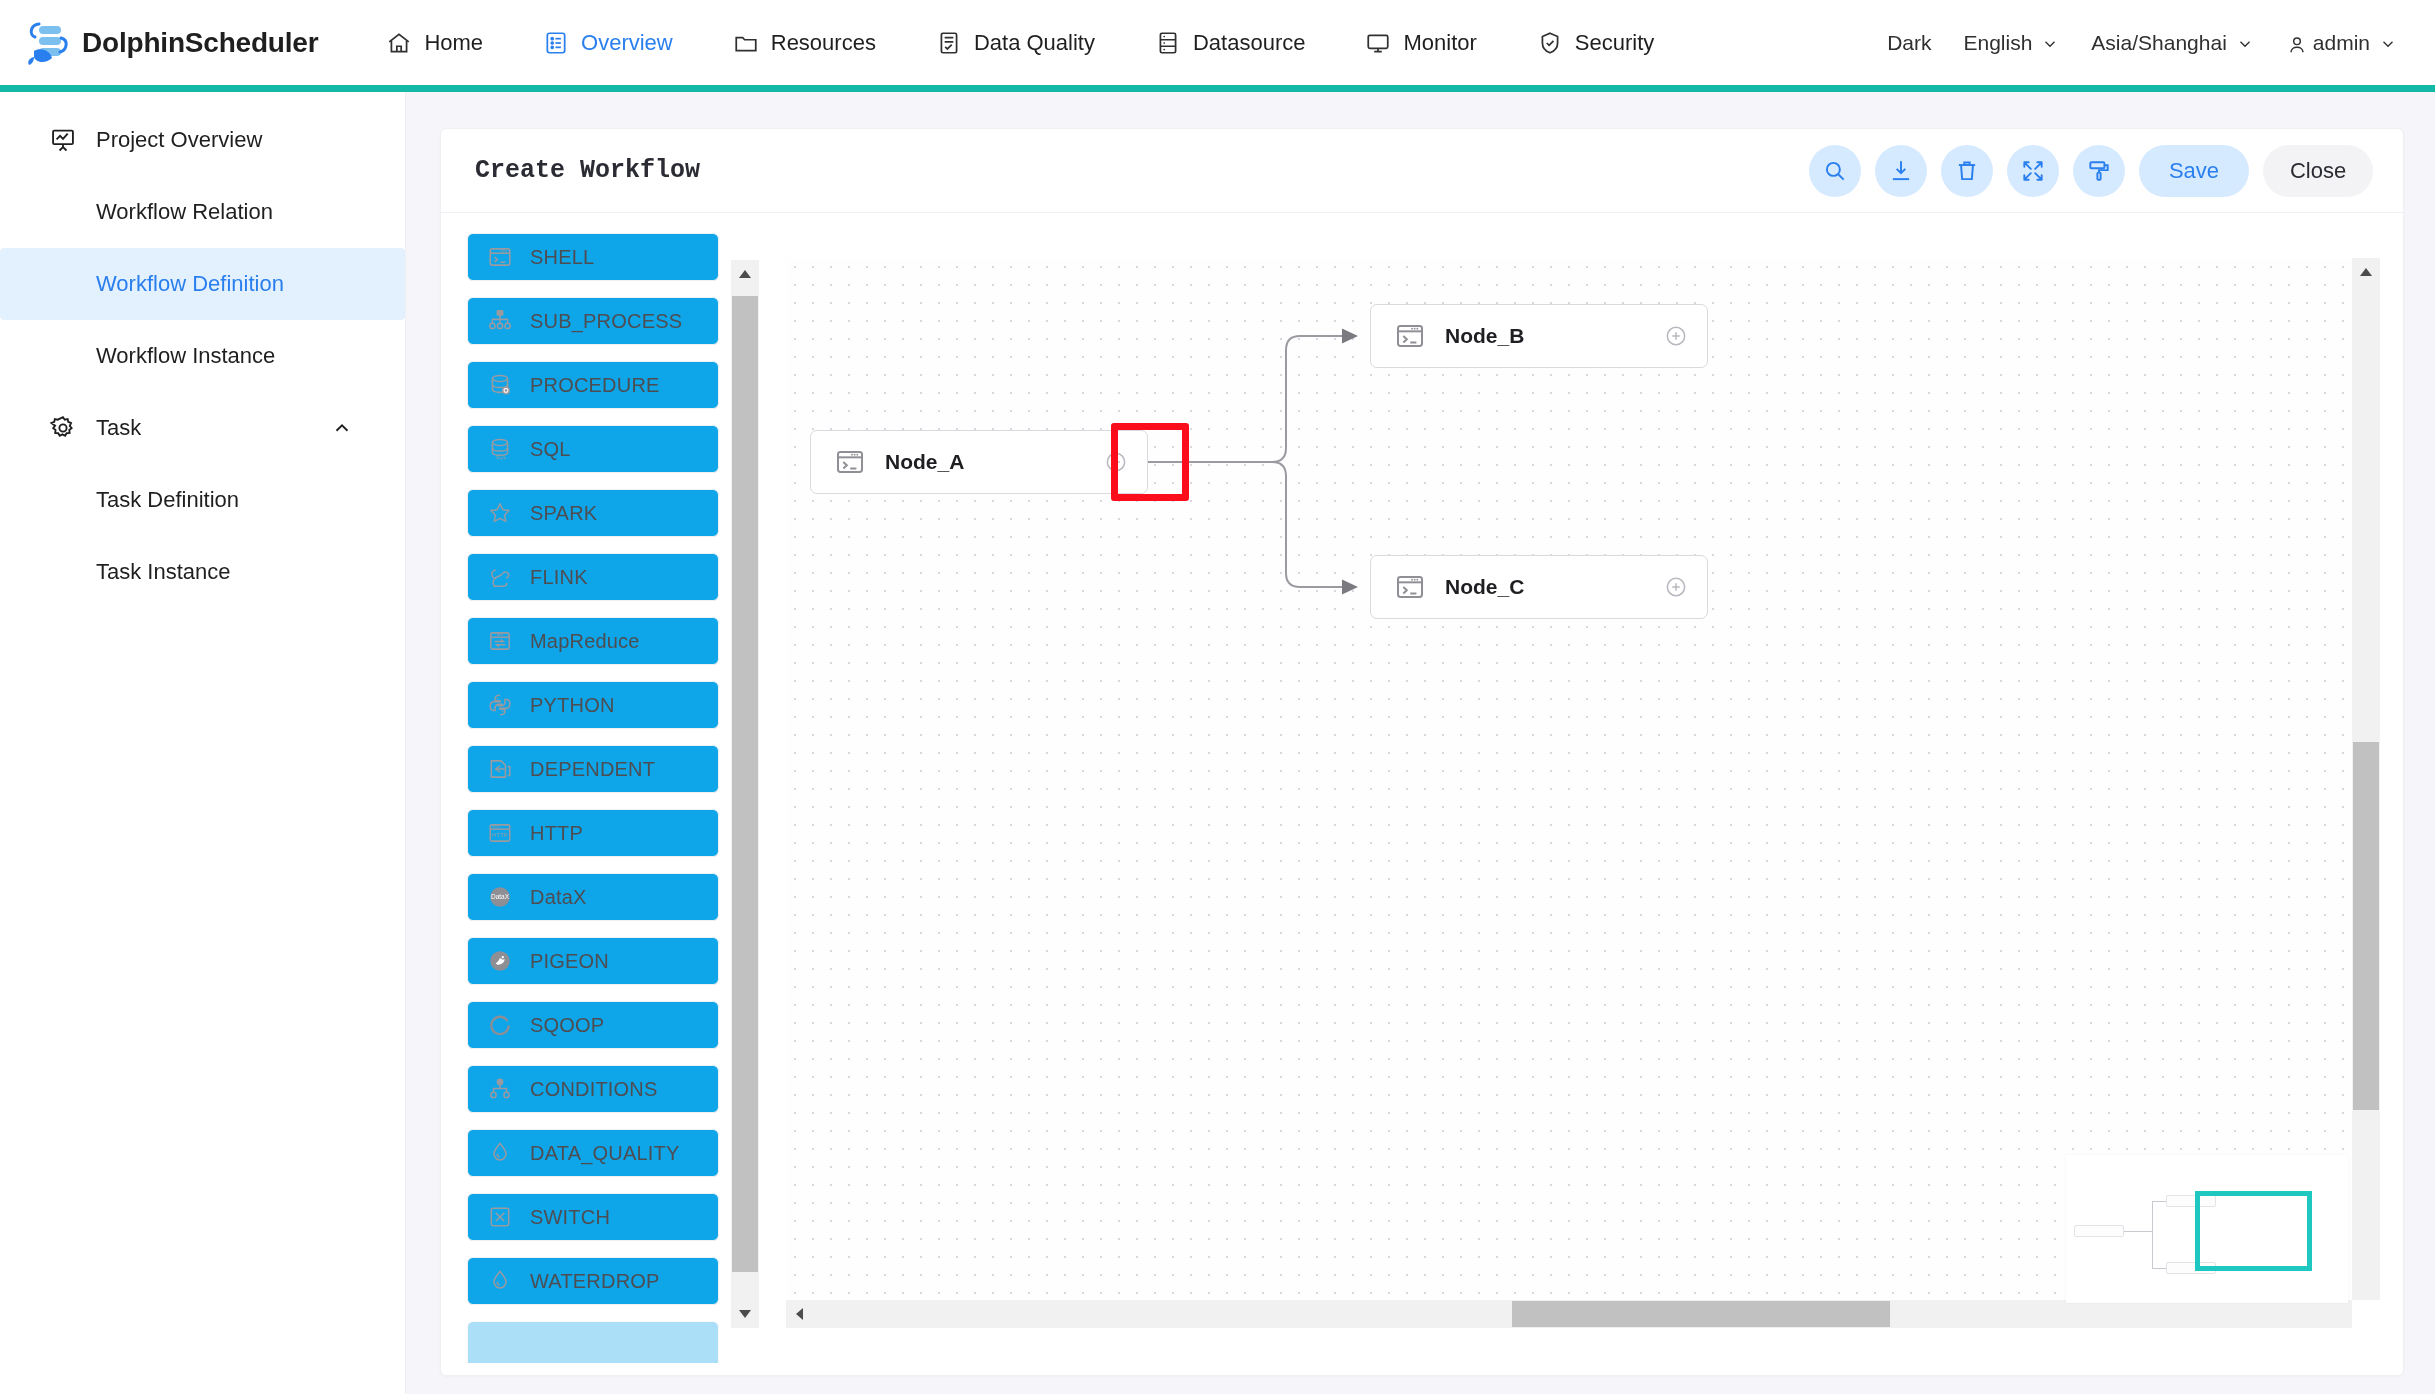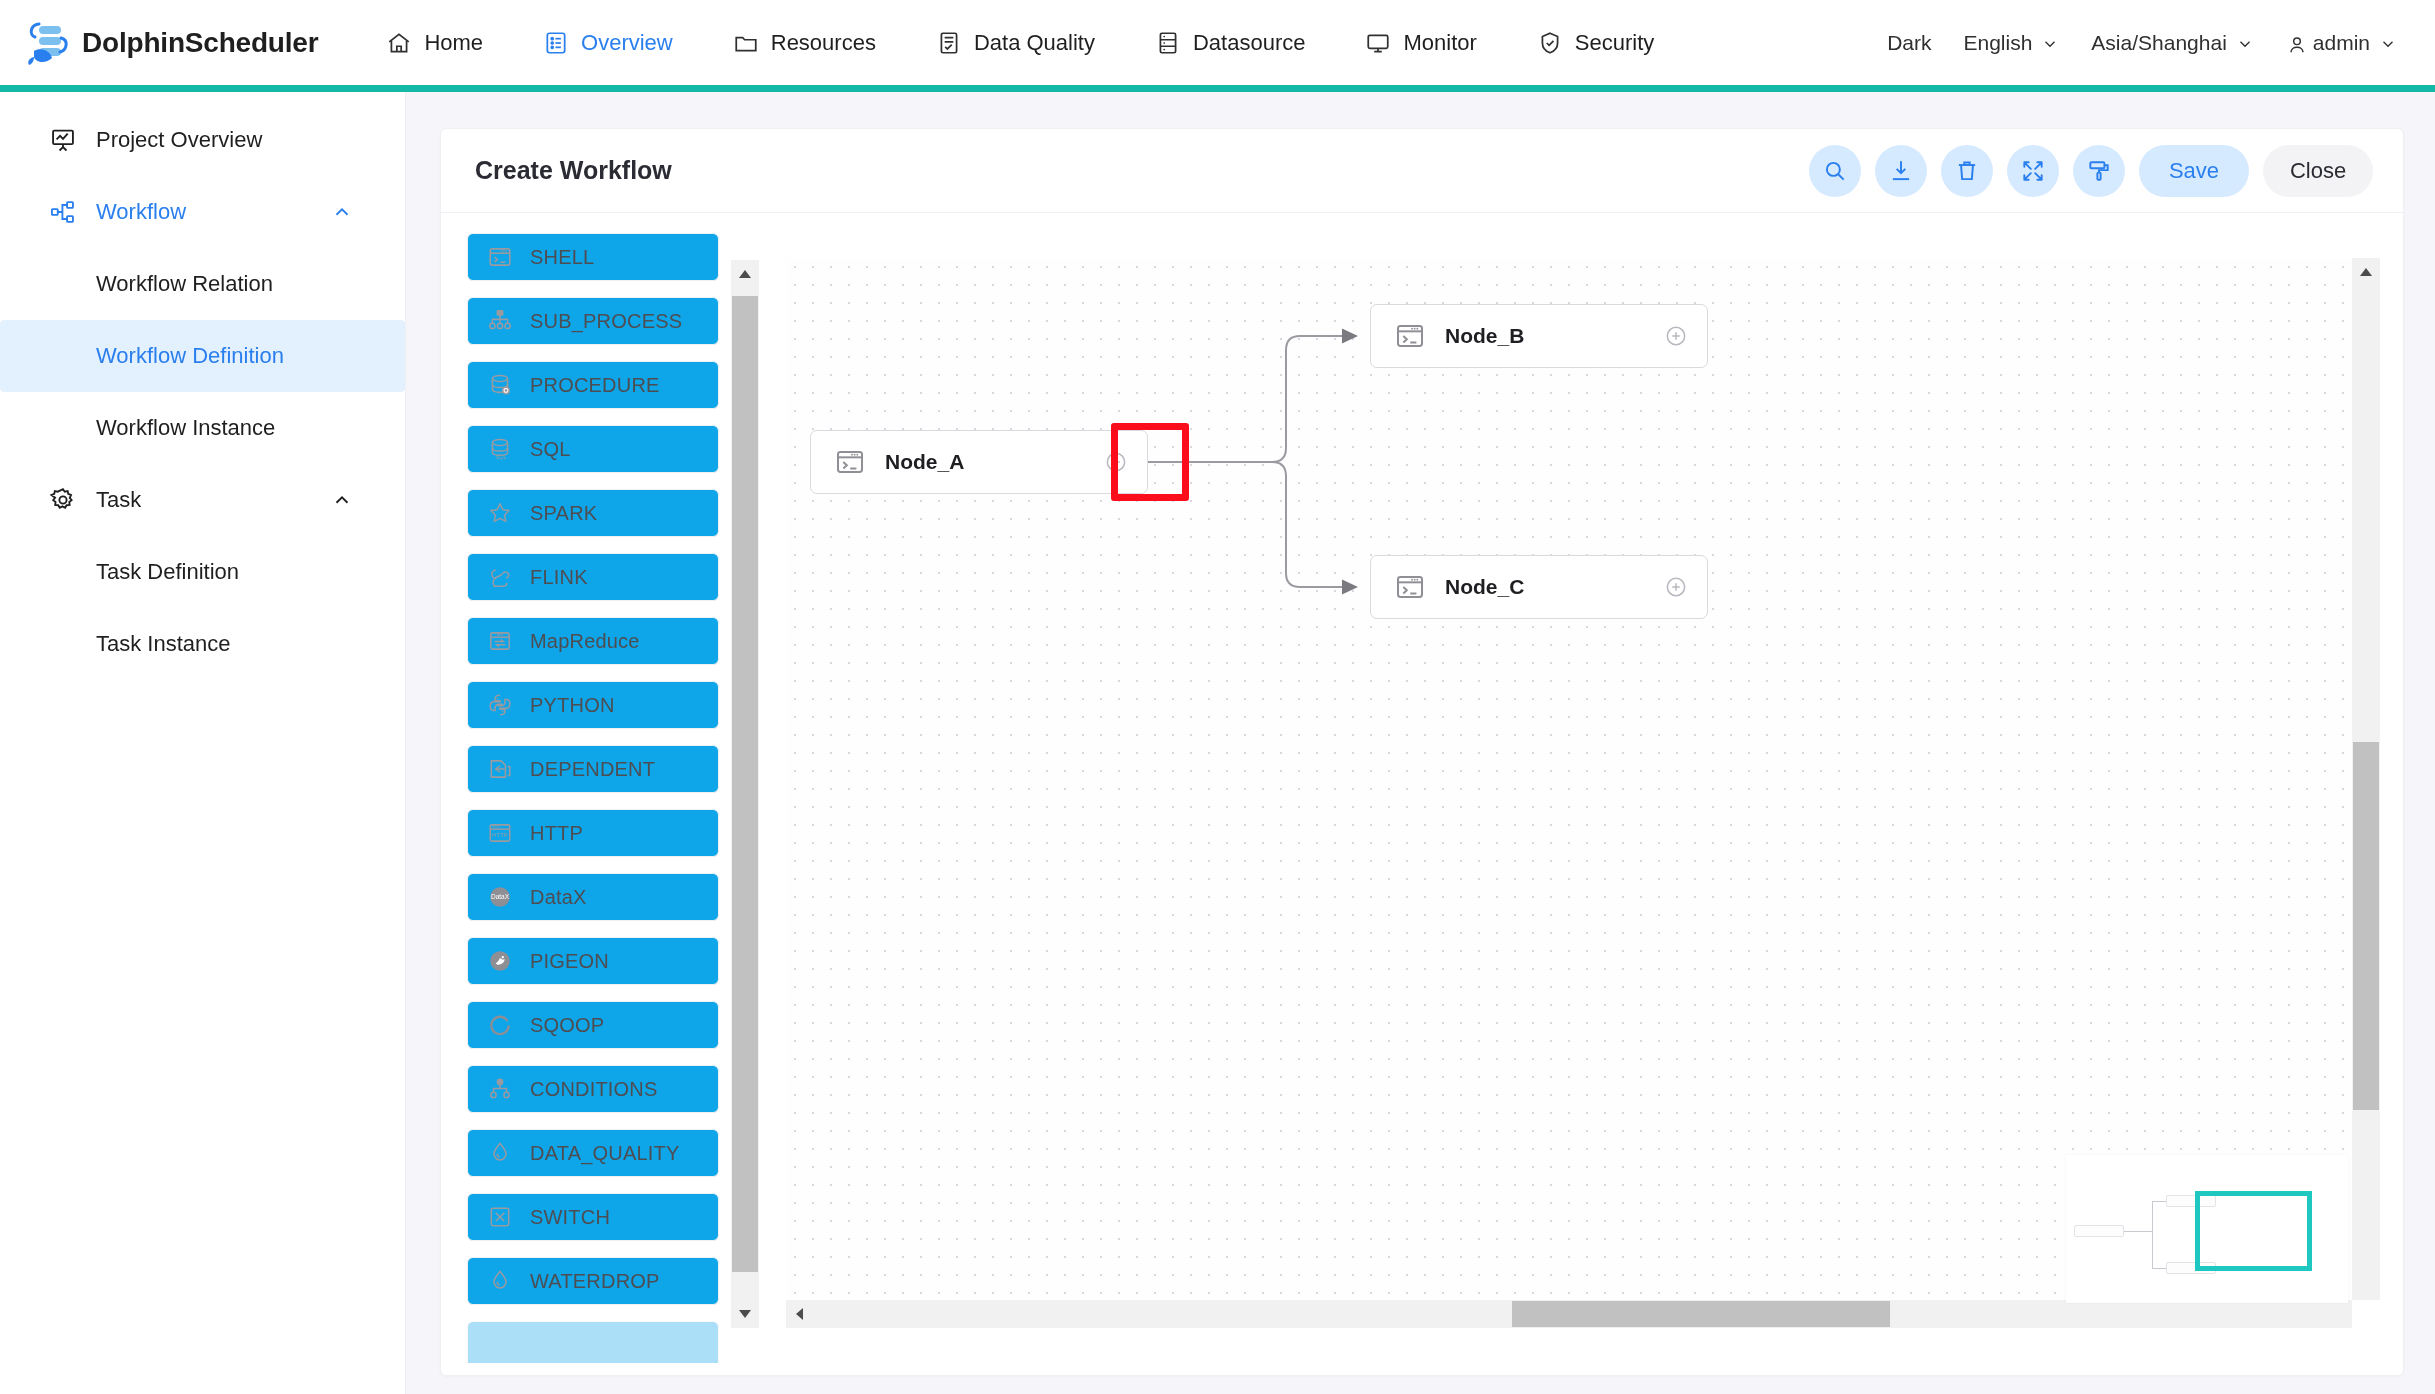--- a/index.html
+++ b/index.html
@@ -76,21 +76,21 @@
     position: absolute; left: 34px; top: 36px; width: 1964px; height: 1248px;
     background: #ffffff; border-radius: 6px;
     border: 1px solid #f0f0f4;
     box-shadow: 0 1px 3px rgba(0,0,0,0.03);
   }
   #card-header {
     position: absolute; left: 0; top: 0; width: 100%; height: 84px;
     border-bottom: 1px solid #f1f1f5;
     display: flex; align-items: center;
   }
-  #card-title { margin-left: 34px; font-size: 25px; font-weight: 700; color: #2a2b33; }
+  #card-title { margin-left: 34px; font-size: 25px; font-weight: 700; color: #2a2b33; font-family: Liberation Mono, monospace; }
   #toolbar { margin-left: auto; margin-right: 30px; display: flex; align-items: center; gap: 14px; }
   .tbtn {
     width: 52px; height: 52px; border-radius: 50%;
     background: #d6eaff; display: flex; align-items: center; justify-content: center;
     cursor: pointer; border: none;
   }
   .tbtn svg { display: block; }
   .tbtn-text {
     height: 52px; min-width: 110px; border-radius: 26px; display: flex;
     align-items: center; justify-content: center; cursor: pointer;
@@ -333,36 +333,20 @@
     <span class="sb-ico">
       <svg width="28" height="28" viewBox="0 0 24 24" fill="none" stroke="#1f1f1f" stroke-width="1.6">
         <rect x="3.5" y="4" width="17" height="11.5" rx="1"></rect>
         <path d="M6.5 11.5l3-3 2.5 2.5 4-4.5"></path>
         <path d="M12 15.5v2.5M9 21l3-3 3 3"></path>
       </svg>
     </span>
     <span class="sb-label">Project Overview</span>
   </div>
 
-  <div class="sb-row active-parent">
-    <span class="sb-ico">
-      <svg width="28" height="28" viewBox="0 0 24 24" fill="none" stroke="#2a7fee" stroke-width="1.6">
-        <rect x="2.5" y="9.5" width="5" height="5" rx="0.6"></rect>
-        <rect x="15.5" y="3.5" width="5" height="5" rx="0.6"></rect>
-        <rect x="15.5" y="15.5" width="5" height="5" rx="0.6"></rect>
-        <path d="M7.5 12h4v-6h4M11.5 12v6h4"></path>
-      </svg>
-    </span>
-    <span class="sb-label">Workflow</span>
-    <span class="chev">
-      <svg width="22" height="22" viewBox="0 0 24 24" fill="none" stroke="#2a7fee" stroke-width="2">
-          <path d="M6 15l6-6 6 6"></path>
-        </svg>
-    </span>
-  </div>
 
   <div class="sb-row child">
     <span class="sb-label">Workflow Relation</span>
   </div>
 
   <div class="sb-row child selected">
     <span class="sb-label">Workflow Definition</span>
   </div>
 
   <div class="sb-row child">

